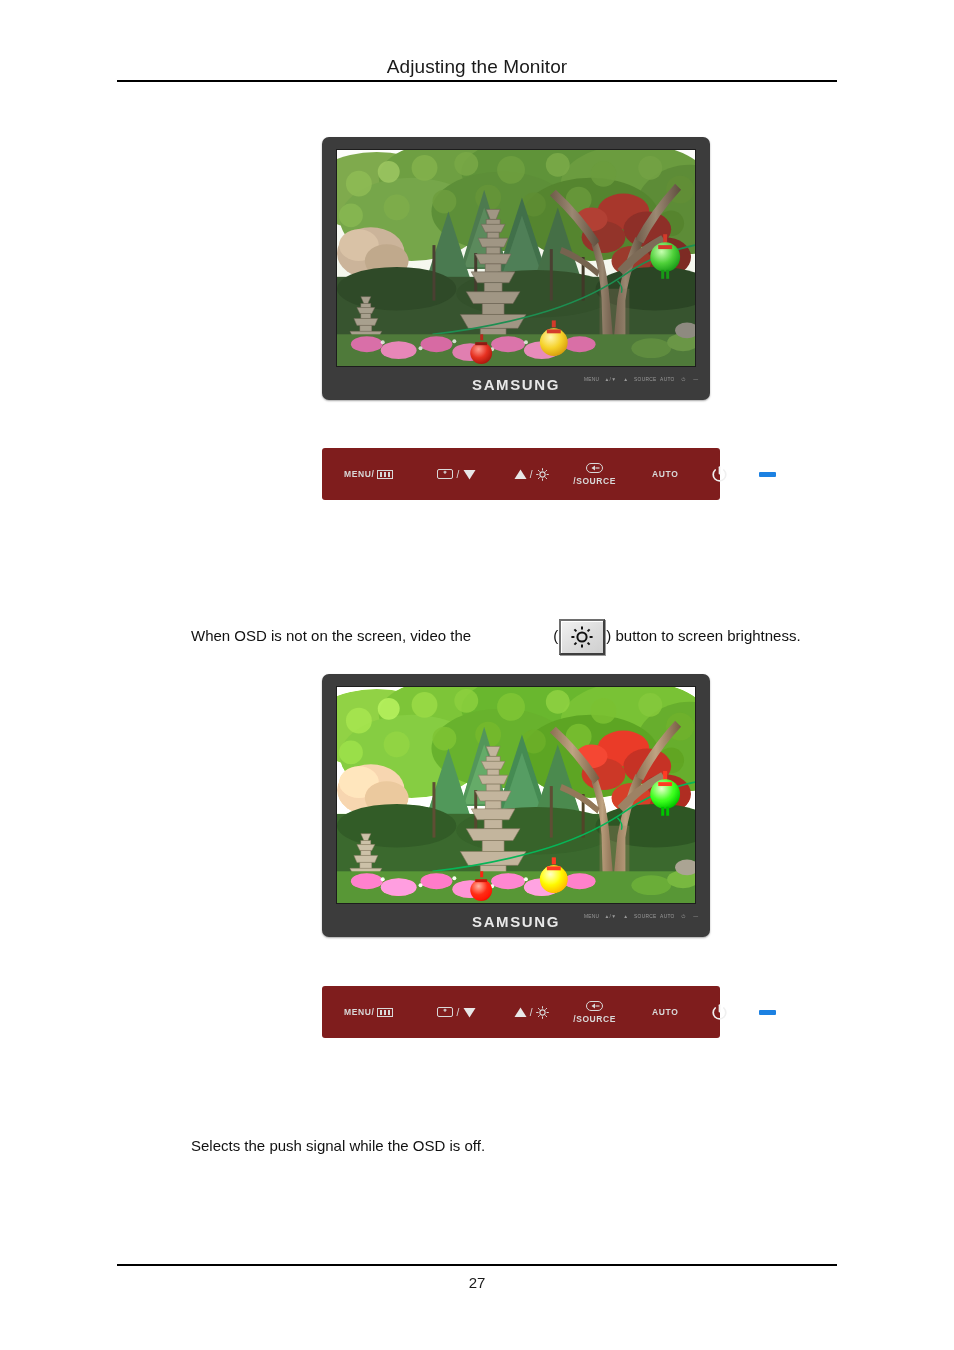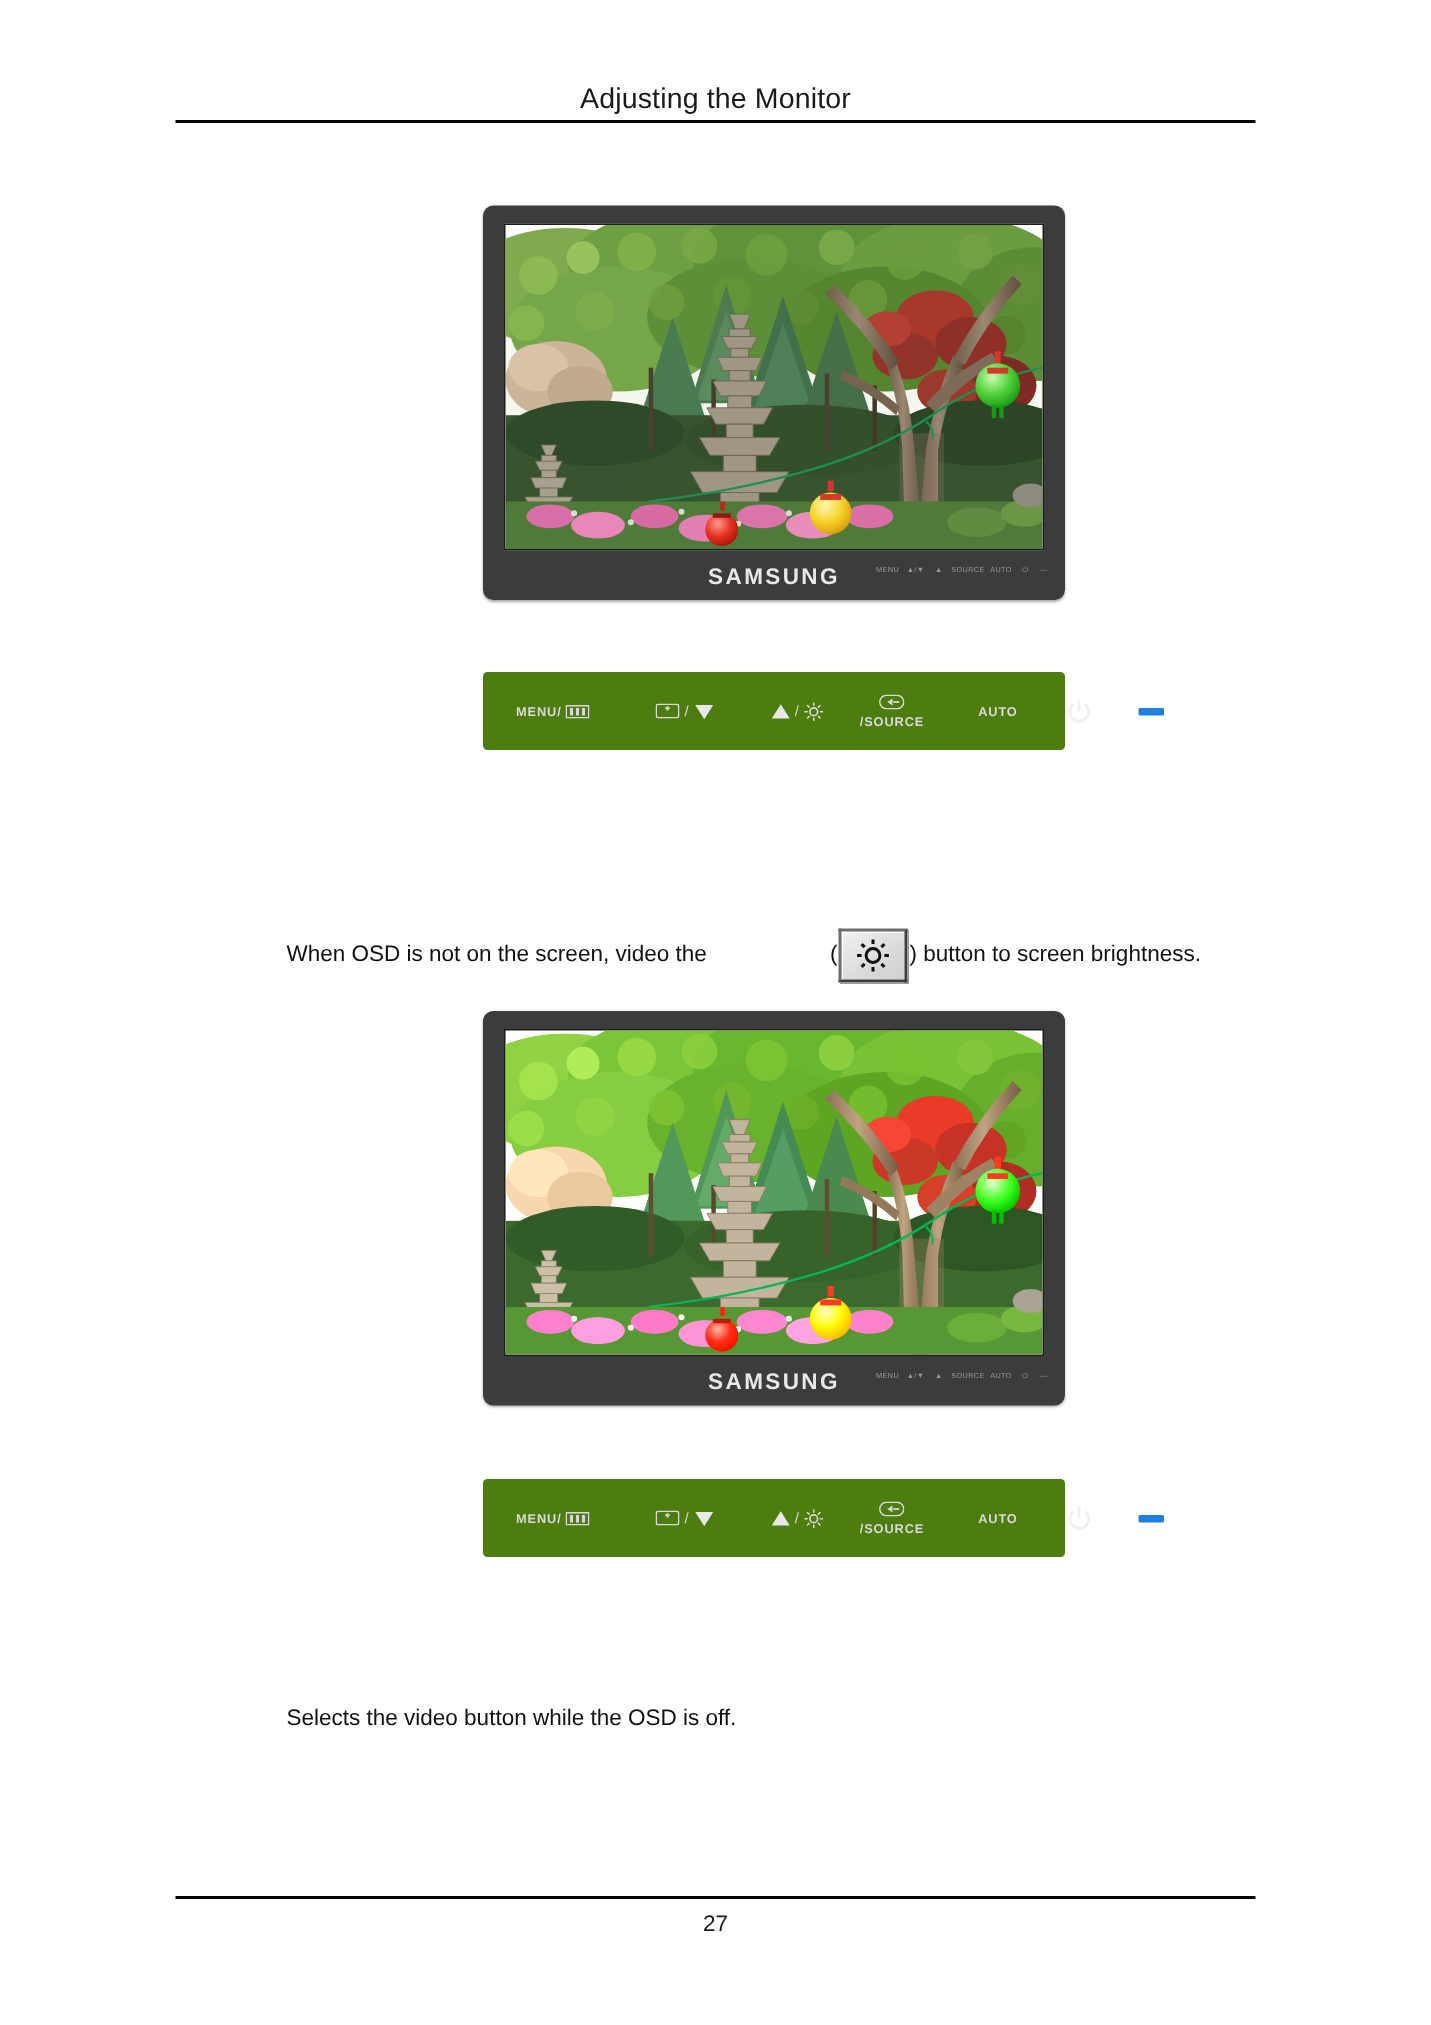--- a/index.html
+++ b/index.html
@@ -145,22 +145,23 @@
   .scene { position: absolute; inset: 0; }
   .scene svg { display: block; width: 100%; height: 100%; }
   .scene.boosted { filter: saturate(1.22) brightness(1.1) contrast(1.04); }
 
   
   .ctrl-strip {
     position: absolute;
     left: 322px;
     width: 388px;
     height: 52px;
-    background: #4d7c0f;
+    background: #7f1d1d;
     border-radius: 3px;
+    padding-left: 10px;
   }
   .ctrl-1 { top: 448px; }
   .ctrl-2 { top: 986px; }
 
   .ctrl-row {
     position: absolute;
     inset: 0;
     display: flex;
     align-items: center;
     padding: 0 14px;
@@ -756,16 +757,16 @@
         </svg>
       </span>
     </div>
 
     <div class="ctrl-btn cb-led">
       <span class="led"></span>
     </div>
   </div>
 </div>
 
-<div class="para para-source">Selects the video button while the OSD is off.</div>
+<div class="para para-source">Selects the push signal while the OSD is off.</div>
 
 <div class="rule-bottom"></div>
 <div class="page-number">27</div>
 
 </body></html>

